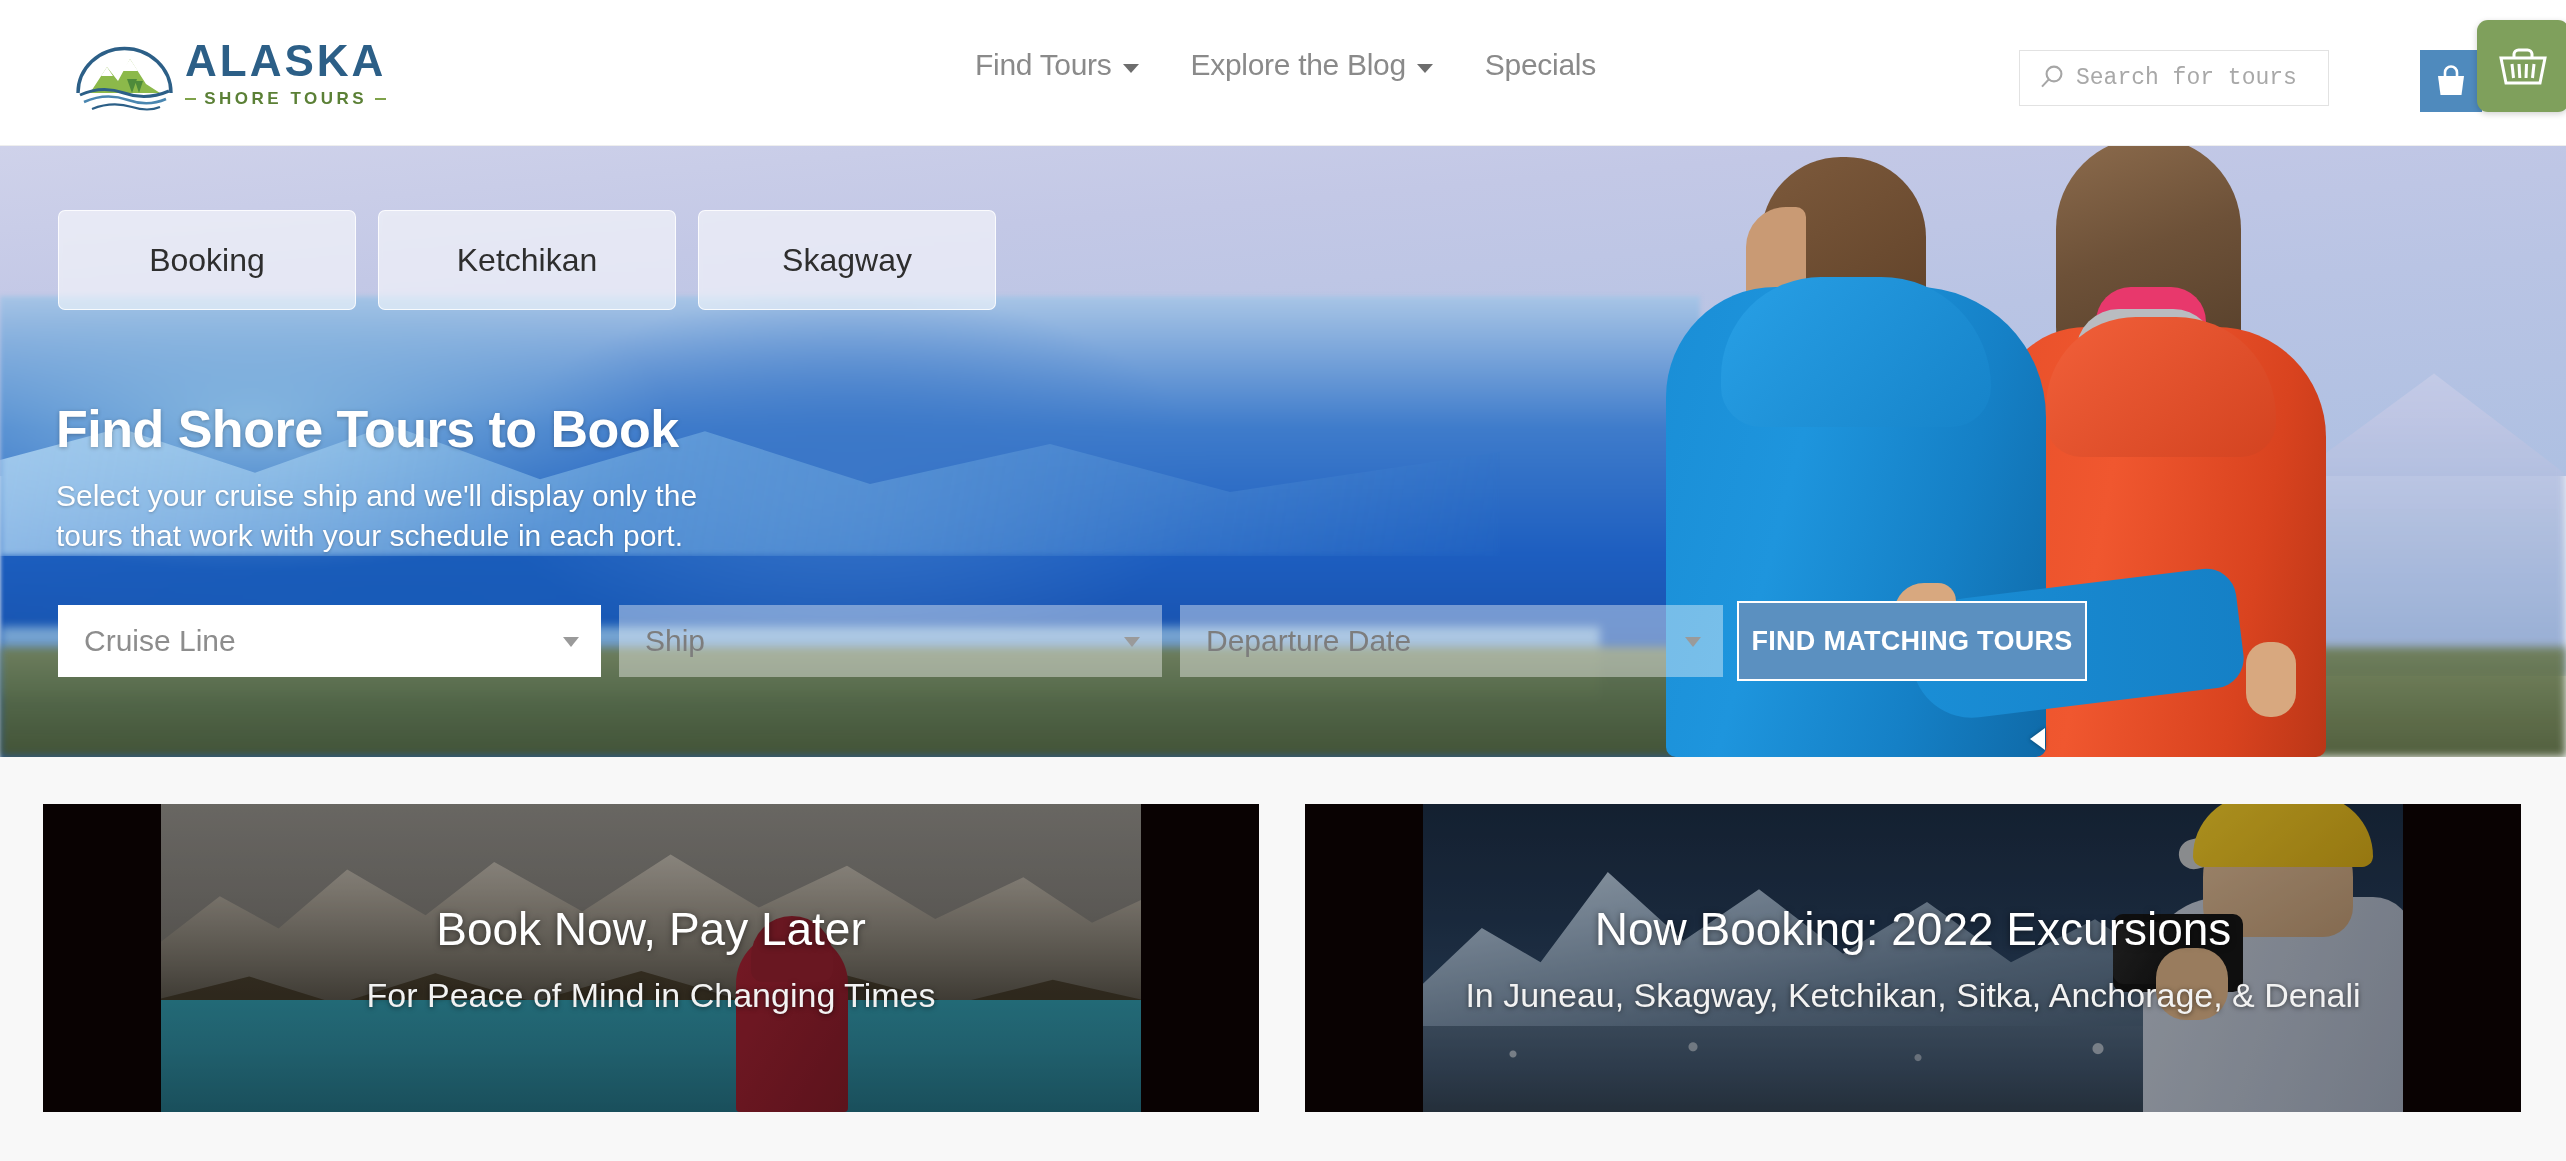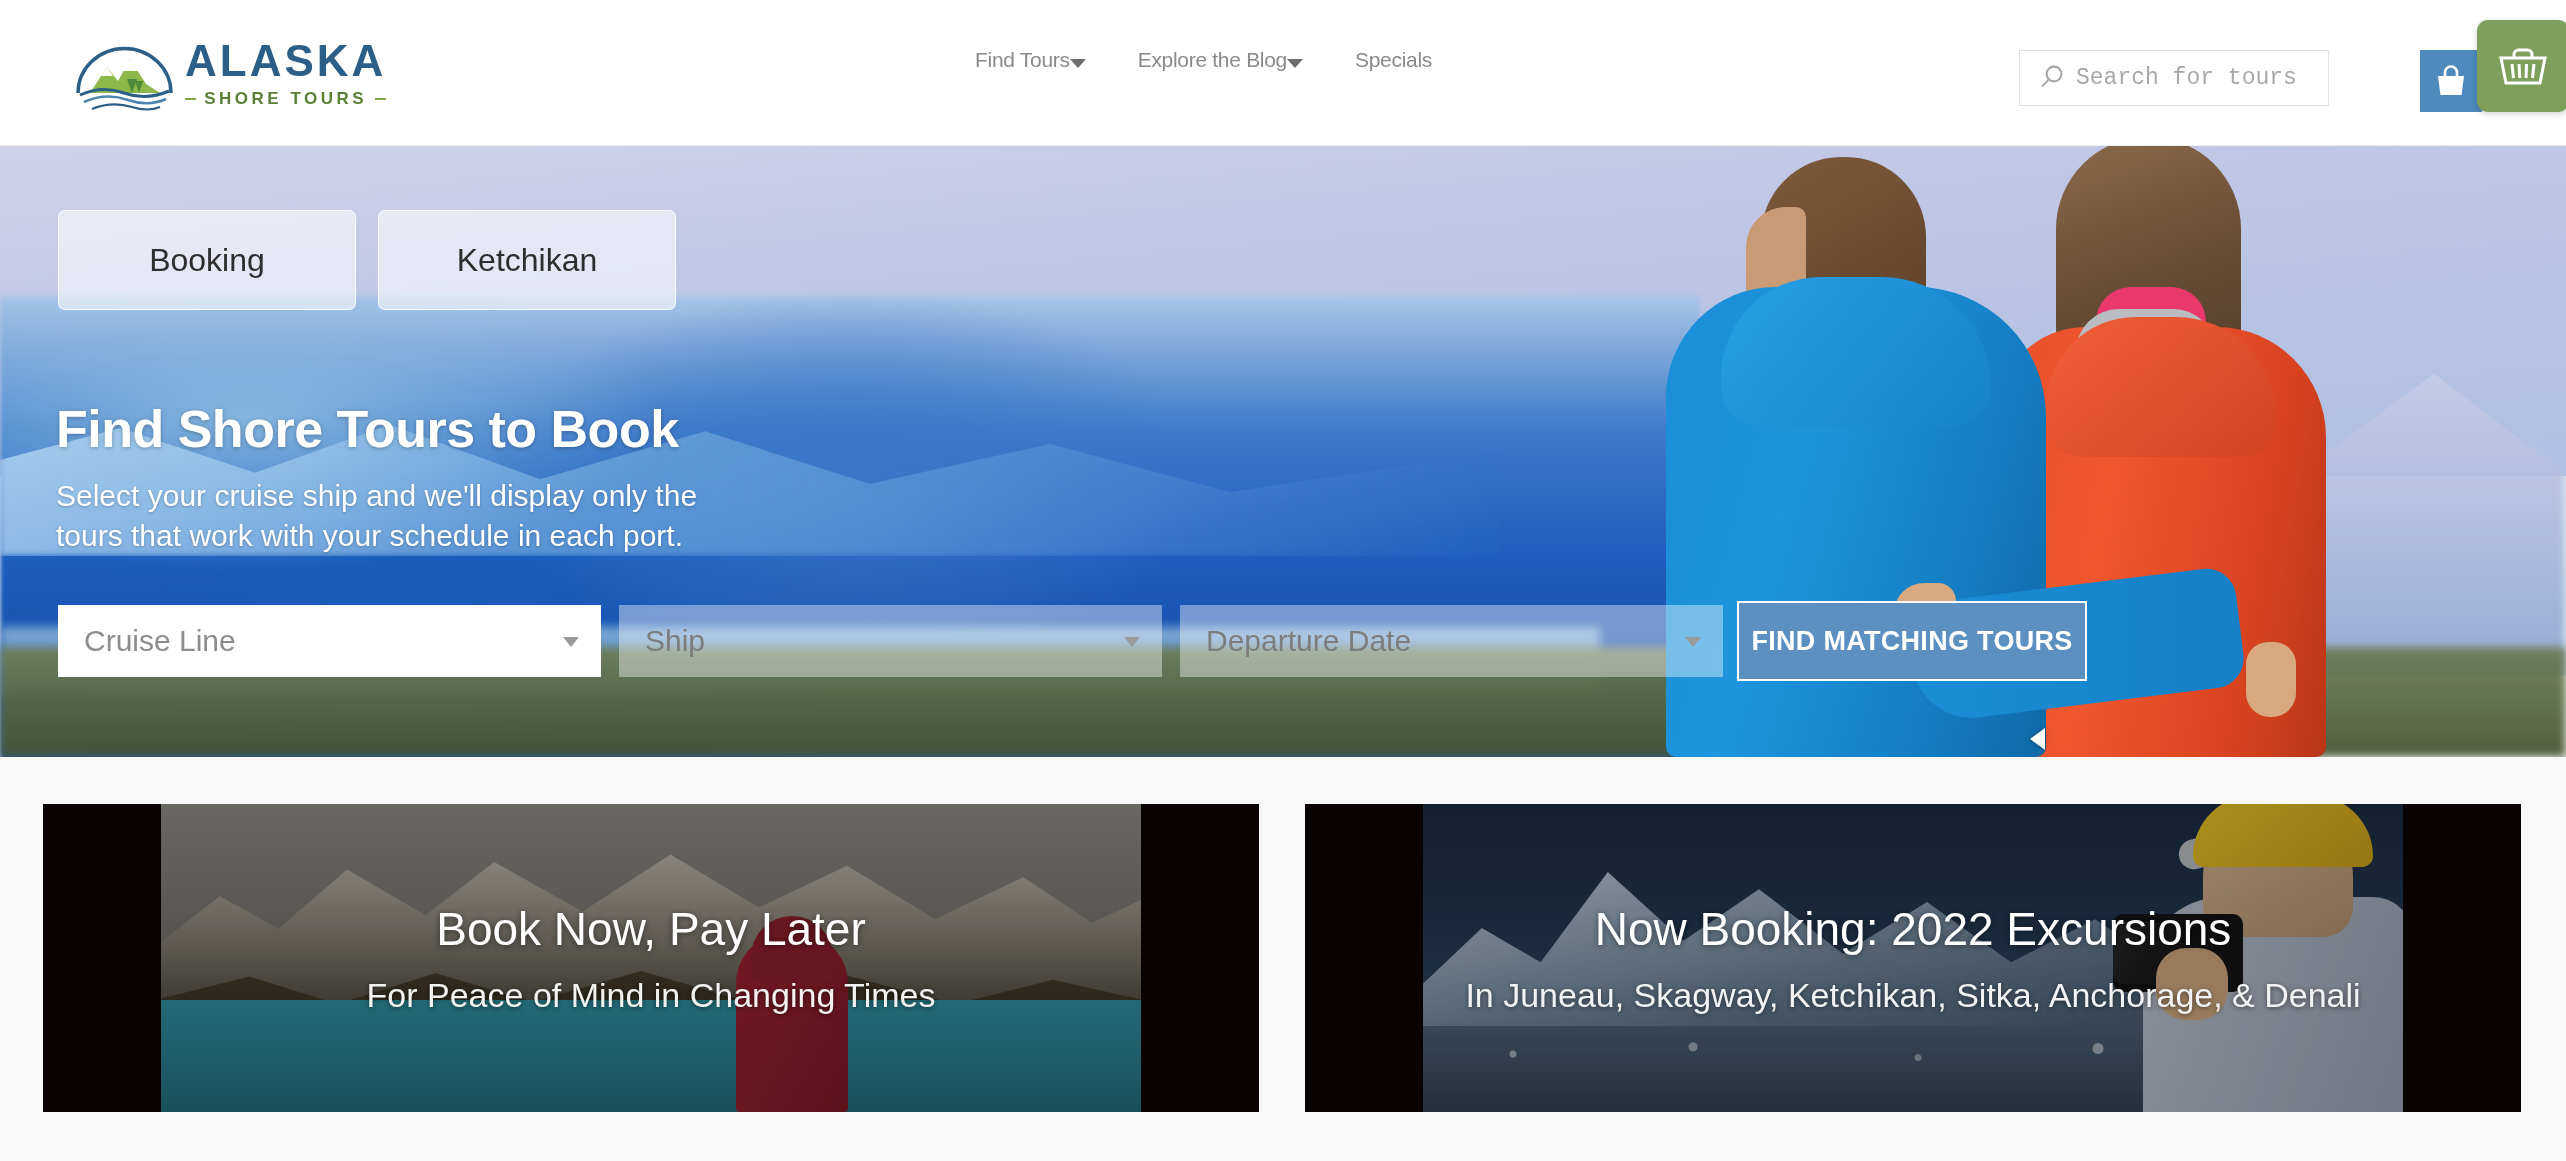--- a/index.html
+++ b/index.html
@@ -35,22 +35,22 @@
   .logo-shore {
     font-size:17px; letter-spacing:3.5px; color:#5b8036;
     padding:0 8px; white-space:nowrap; font-weight:600;
   }
 
   .nav {
     position:absolute; left:975px; top:48px;
     display:flex; align-items:center; gap:52px;
   }
   .nav-item {
-    display:flex; align-items:center; 
-    font-size:21px; color:#8a8a8a; cursor:pointer;
+    display:flex; align-items:center; gap:11px;
+    font-size:30px; color:#8a8a8a; cursor:pointer;
     font-family:"Liberation Sans", sans-serif;
     letter-spacing:-0.3px;
   }
   .caret {
     width:0; height:0;
     border-left:8px solid transparent;
     border-right:8px solid transparent;
     border-top:9px solid #6d6d6d;
     margin-top:6px;
   }
@@ -487,20 +487,23 @@
     </div>
   </div>
 
   <div class="port-tabs">
     <div class="port-tab">
       <span>Booking</span>
     </div>
     <div class="port-tab">
       <span>Ketchikan</span>
     </div>
+    <div class="port-tab">
+      <span>Skagway</span>
+    </div>
   </div>
 
   <div class="hero-title">Find Shore Tours to Book</div>
   <div class="hero-sub">Select your cruise ship and we'll display only the tours that work with your schedule in each port.</div>
 
   <div class="booking-form">
     <div class="field field-cruise">
       <span class="field-label">Cruise Line</span>
       <span class="field-caret"></span>
     </div>

